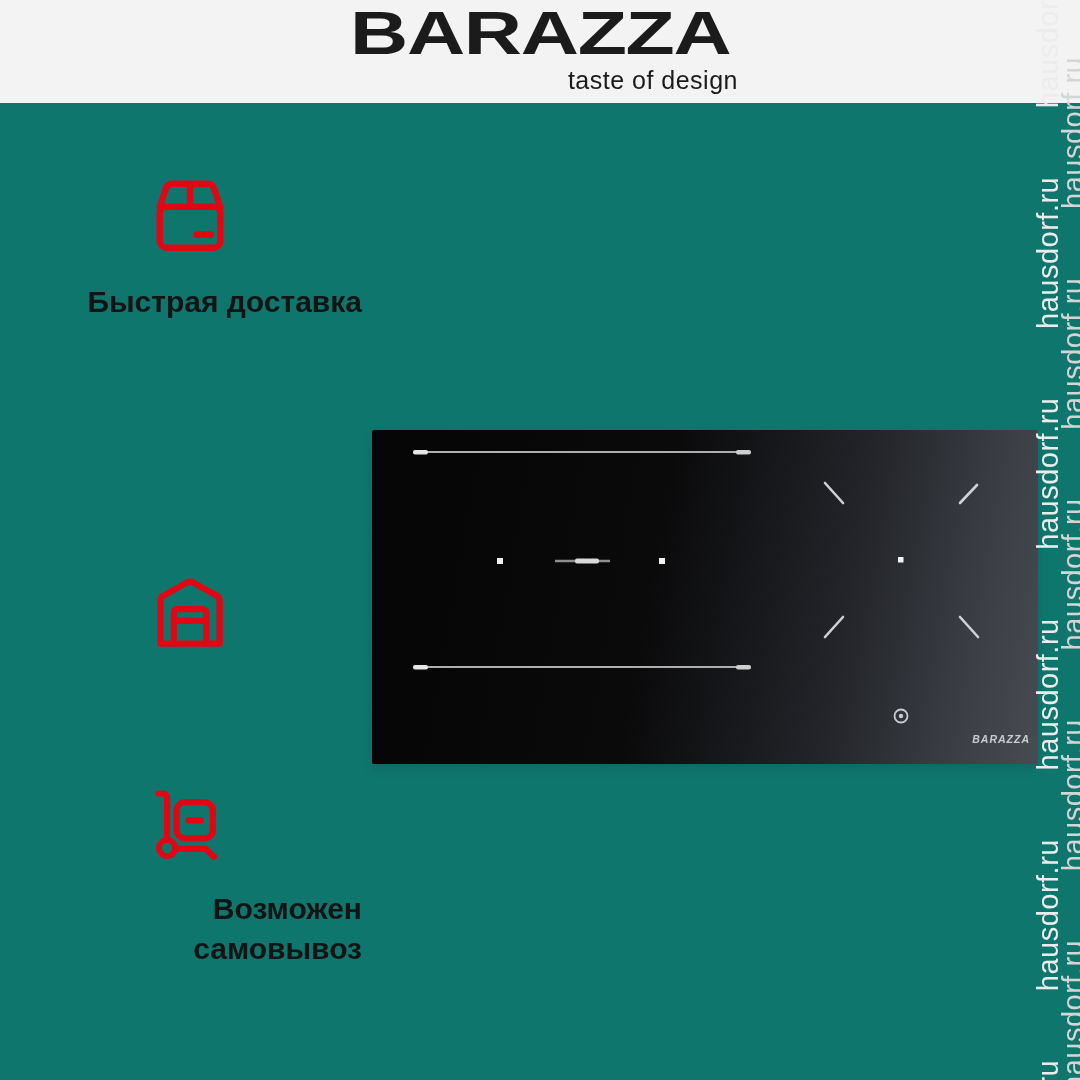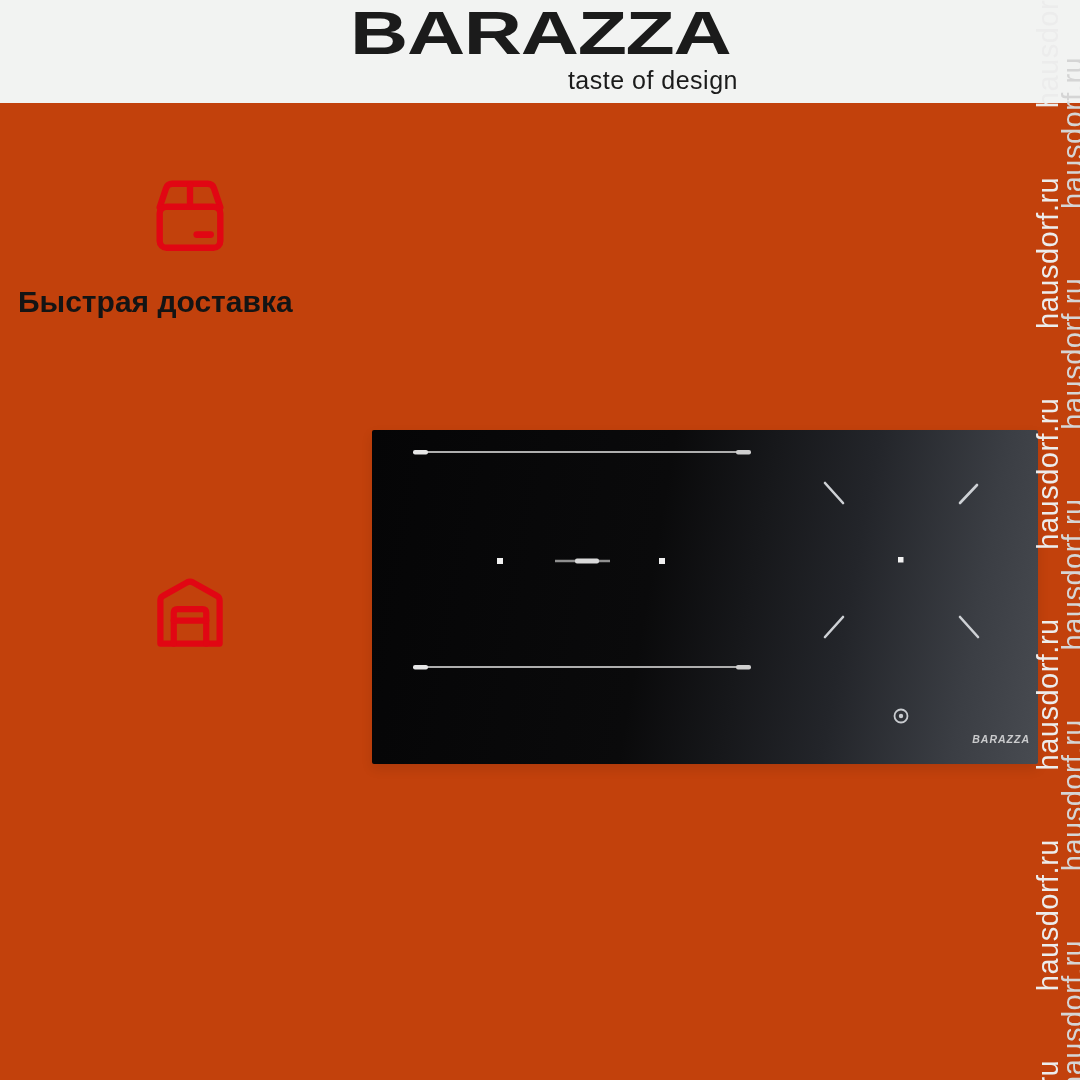--- a/index.html
+++ b/index.html
@@ -1,36 +1,36 @@
 <!DOCTYPE html>
 <html><head>
 <meta charset="utf-8">
 <style>
   html,body{margin:0;padding:0;background:#ffffff;}
   .canvas{
     position:relative;width:1080px;height:1080px;overflow:hidden;
-    background:#c2410c;font-family:"Liberation Sans",sans-serif;color:#141414;
+    background:#0f766e;font-family:"Liberation Sans",sans-serif;color:#141414;
   }
   
   .header{
     position:absolute;left:0;top:0;width:1080px;height:103px;
     background:#f2f3f2;
   }
   .logo-wrap{position:absolute;left:350px;top:4px;width:388px;}
   .brand-logo{
     font-weight:700;font-size:62px;line-height:58px;color:#1b1b1b;
     letter-spacing:-1px;transform:scaleX(1.30);transform-origin:left top;
     white-space:nowrap;
   }
   .brand-tagline{
     margin-top:2px;text-align:right;font-size:25px;line-height:32px;
     color:#1b1b1b;font-weight:400;letter-spacing:0.5px;
   }
   
-  .feature{position:absolute;left:18px;width:344px;text-align:left;}
+  .feature{position:absolute;left:18px;width:344px;text-align:right;}
   .feature .icon{display:block;margin:0 auto 20px auto;}
   .feature .label{font-size:30px;line-height:40px;font-weight:700;color:#141414;}
   .f1{top:170px}.f2{top:352px}.f3{top:568px}.f4{top:783px}
   
   .cooktop{
     position:absolute;left:372px;top:430px;width:666px;height:334px;
     background:linear-gradient(100deg,#050506 0%,#0a0a0b 42%,#23252a 70%,#3b3e44 88%,#484b51 100%);
     border-radius:2px;box-shadow:0 5px 12px rgba(0,0,0,0.10);
   }
   .cooktop svg{position:absolute;left:0;top:0;}
@@ -68,20 +68,31 @@
 
 
   <div class="feature f3">
     <svg class="icon" width="86" height="88" viewBox="0 0 90 90" fill="none" xmlns="http://www.w3.org/2000/svg">
       <path d="M14 78 V33 Q14 29.5 17 28 L42 14 Q45 12.5 48 14 L73 28 Q76 29.5 76 33 V78 Z" stroke="#e10613" stroke-width="6.5" stroke-linecap="round" stroke-linejoin="round"></path>
       <path d="M28 78 V46 Q28 42 32 42 H58 Q62 42 62 46 V78" stroke="#e10613" stroke-width="6.5" stroke-linecap="round" stroke-linejoin="round"></path>
       <path d="M28 54 H62" stroke="#e10613" stroke-width="6.5" stroke-linecap="round"></path>
     </svg>
   </div>
 
+  <div class="feature f4">
+    <svg class="icon" width="86" height="86" viewBox="0 0 90 90" fill="none" xmlns="http://www.w3.org/2000/svg">
+      <path d="M12 11 H16 Q21 11 21 16 V59" stroke="#e10613" stroke-width="6.5" stroke-linecap="round" stroke-linejoin="round"></path>
+      <rect x="31" y="20" width="38" height="38" rx="9" stroke="#e10613" stroke-width="6.5"></rect>
+      <path d="M44 39 H56" stroke="#e10613" stroke-width="7" stroke-linecap="round"></path>
+      <circle cx="21" cy="68" r="8.5" stroke="#e10613" stroke-width="6"></circle>
+      <path d="M30 69 H61 L70 77" stroke="#e10613" stroke-width="6.5" stroke-linecap="round" stroke-linejoin="round"></path>
+    </svg>
+    <div class="label">Возможен</div>
+    <div class="label">самовывоз</div>
+  </div>
 
   <div class="cooktop">
     <svg width="666" height="334" viewBox="0 0 666 334" fill="none" xmlns="http://www.w3.org/2000/svg">
 
       <line x1="43" y1="22" x2="377" y2="22" stroke="#aeaeae" stroke-width="2"></line>
       <rect x="41" y="20" width="15" height="4.5" rx="2" fill="#e6e6e6"></rect>
       <rect x="364" y="20" width="15" height="4.5" rx="2" fill="#cfcfcf"></rect>
 
       <line x1="43" y1="237" x2="377" y2="237" stroke="#aeaeae" stroke-width="2"></line>
       <rect x="41" y="235" width="15" height="4.5" rx="2" fill="#e6e6e6"></rect>

